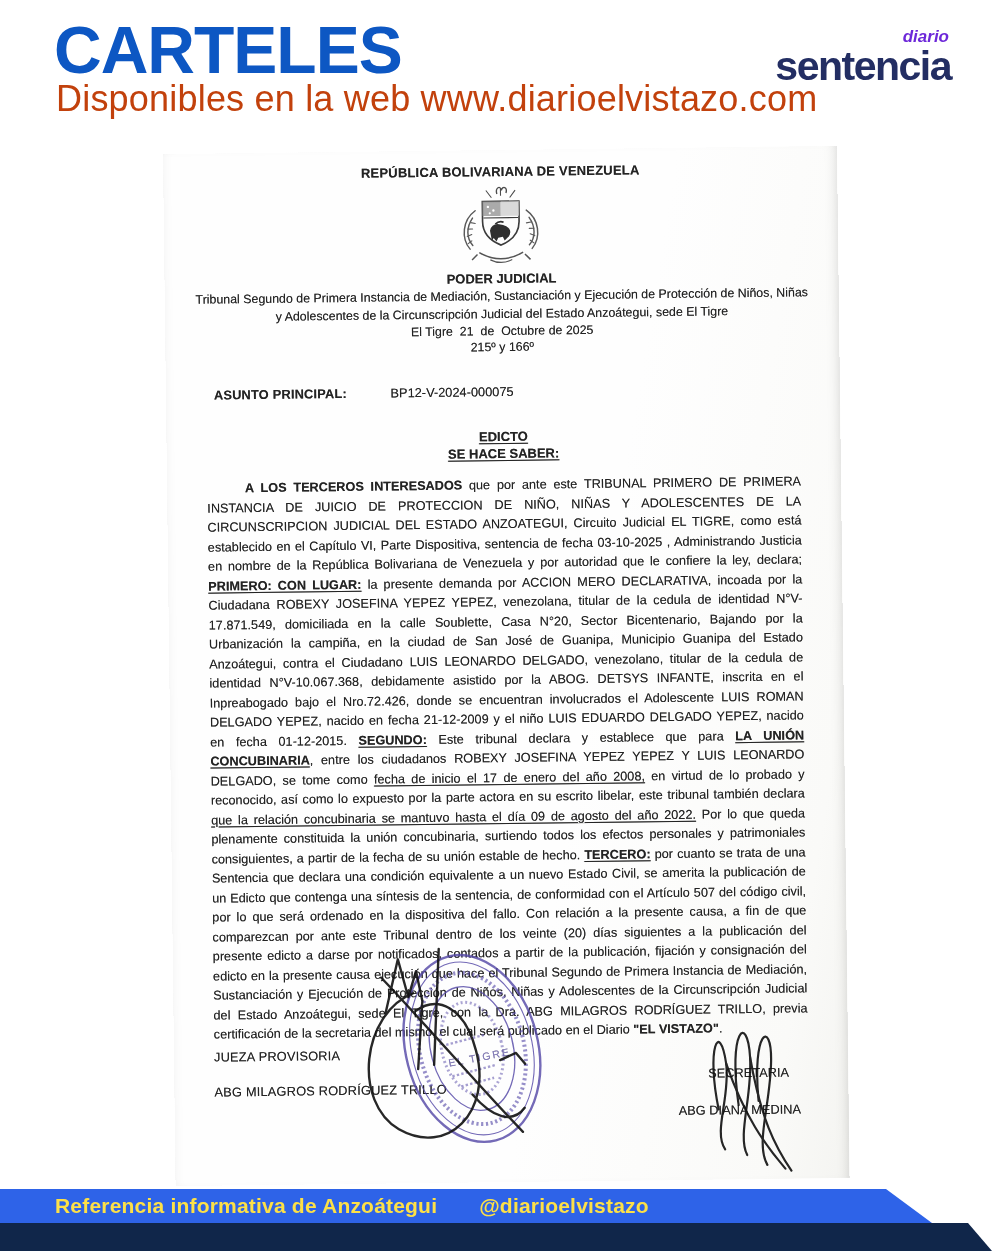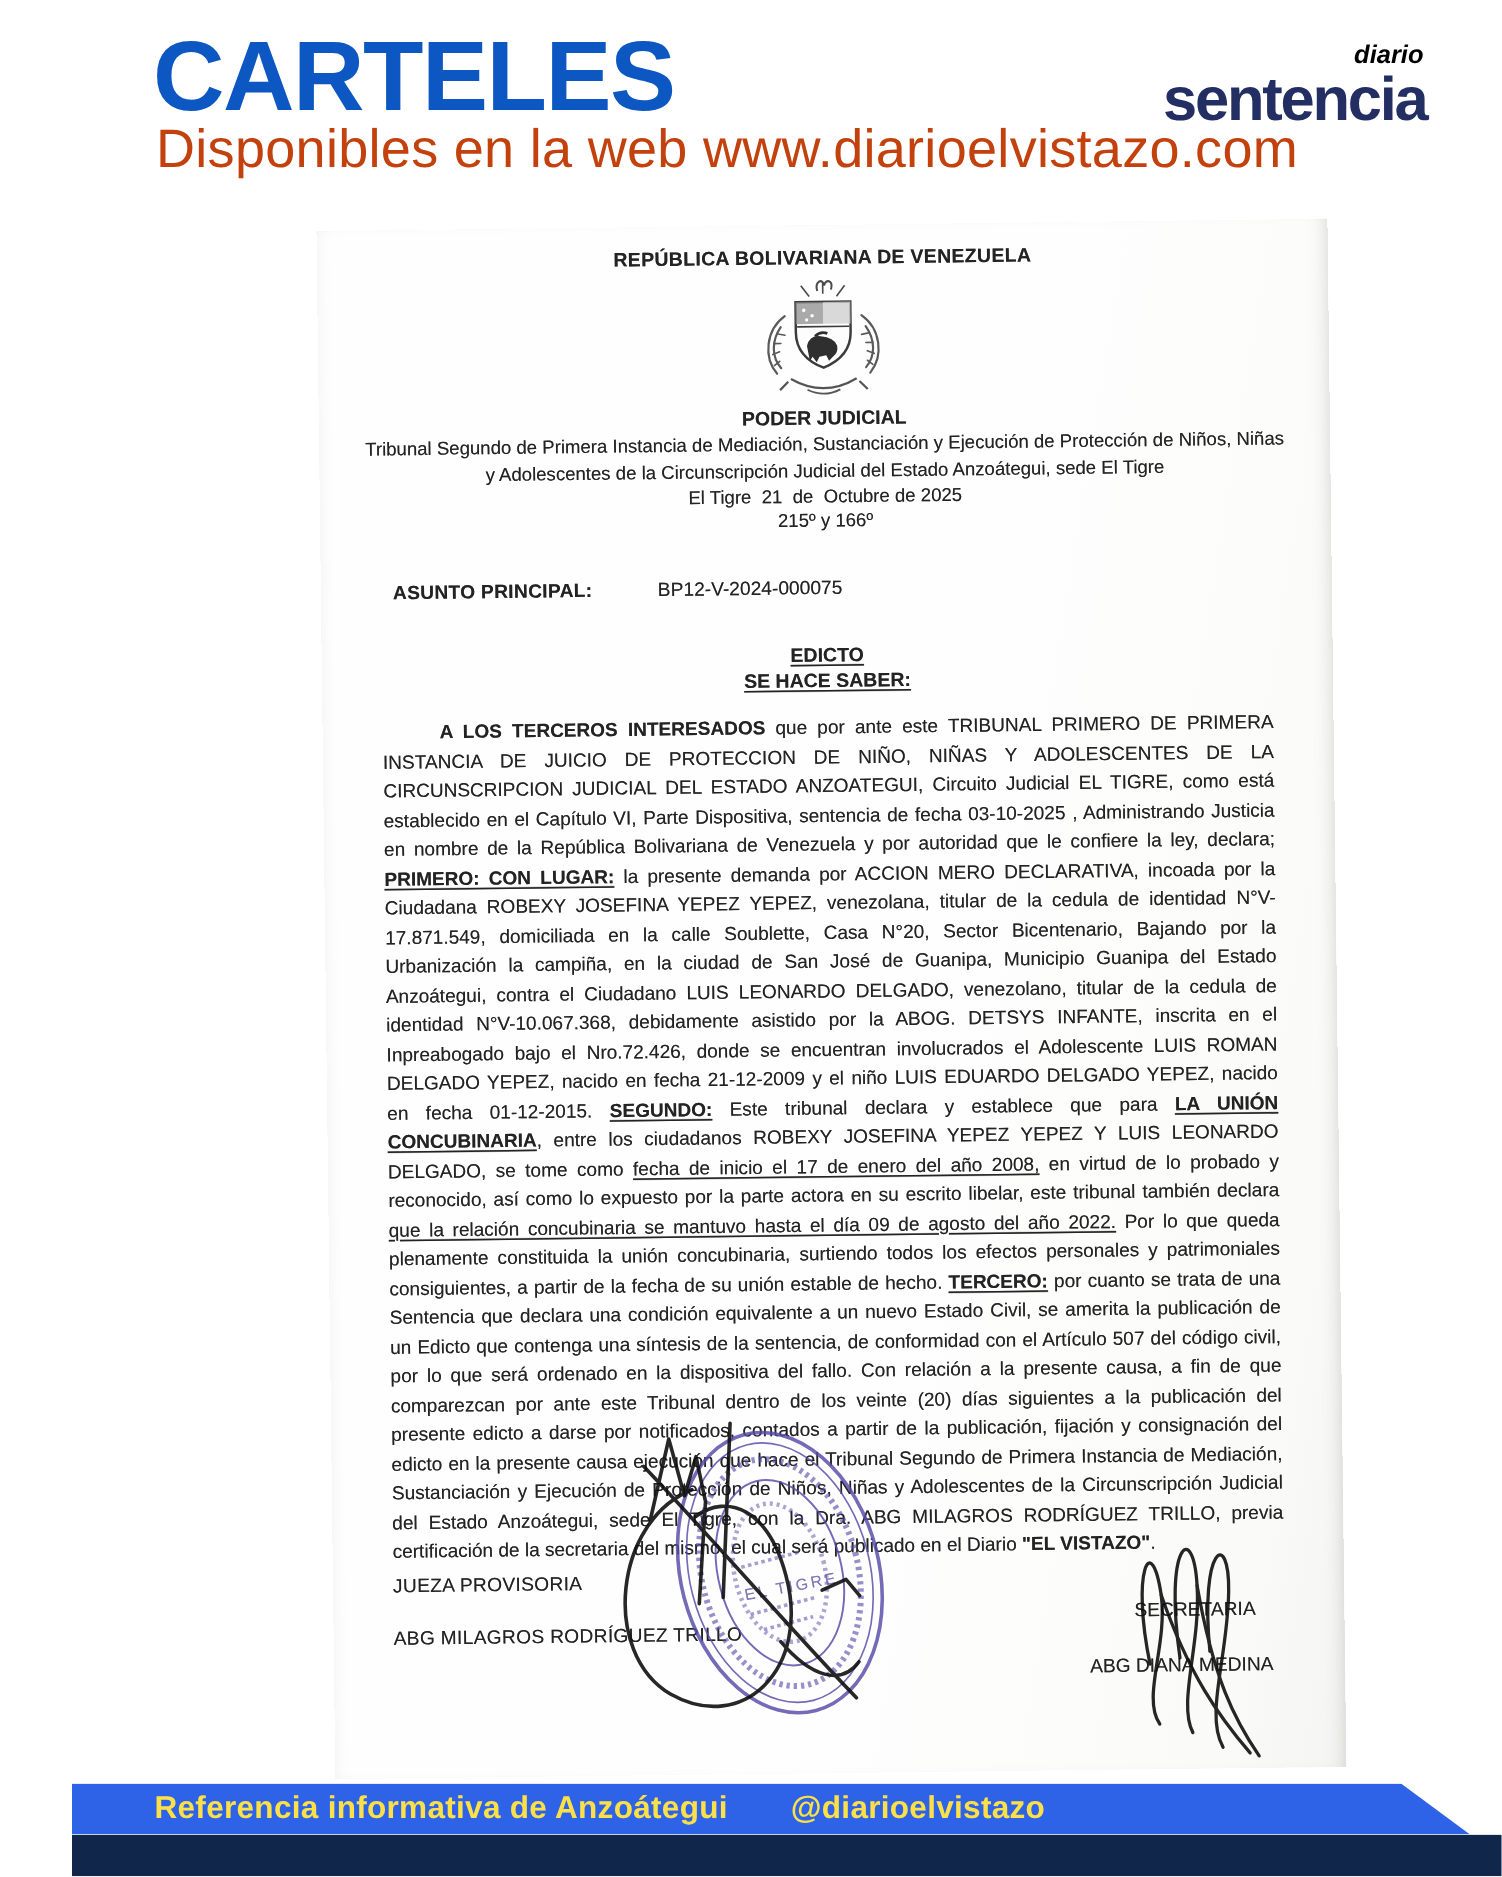--- a/index.html
+++ b/index.html
@@ -10,37 +10,37 @@
     --stamp-purple:#564aa8;
   }
   *{box-sizing:border-box;margin:0;padding:0;}
   html,body{width:1001px;height:1251px;}
   body{
     font-family:"Liberation Sans", sans-serif;
     background:#ffffff;
     position:relative;
     overflow:hidden;
   }
-  .page{position:absolute;inset:0;background:#fff;margin-left:48px;}
+  .page{position:absolute;inset:0;background:#fff;}
 
   
   .np-header{position:absolute;left:0;top:0;width:100%;height:150px;}
   .brand-title{
     position:absolute;left:54px;top:12px;
     font-size:66px;font-weight:800;letter-spacing:-1px;
     color:var(--brand-blue);
   }
   .brand-subtitle{
     position:absolute;left:56px;top:78px;
     font-size:36px;color:#c2410c;letter-spacing:.2px;font-weight:400;
   }
   .logo{position:absolute;right:50px;top:28px;text-align:right;line-height:1;}
   .logo-diario{
     display:block;font-size:17px;font-style:italic;font-weight:700;
-    color:#000000;margin-right:2px;margin-bottom:1px;
+    color:#6d28d9;margin-right:2px;margin-bottom:1px;
   }
   .logo-name{
     display:block;font-size:41px;font-weight:800;letter-spacing:-1.5px;
     color:var(--logo-navy);
   }
 
   
   .scan{
     position:absolute;left:168px;top:150px;width:674px;height:1032px;
     transform:rotate(-0.7deg);transform-origin:50% 40%;

